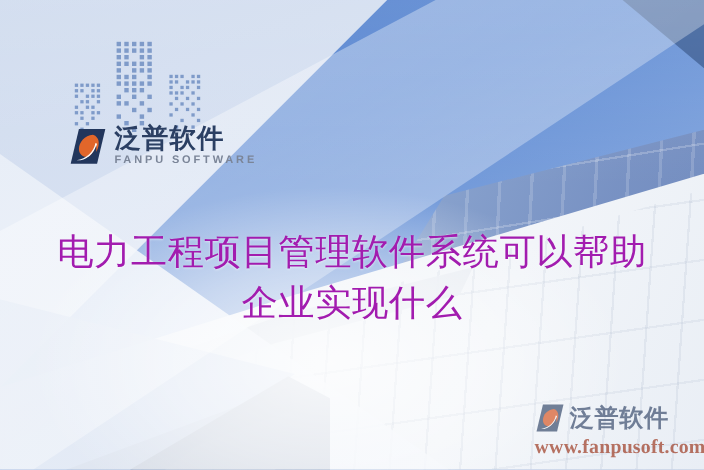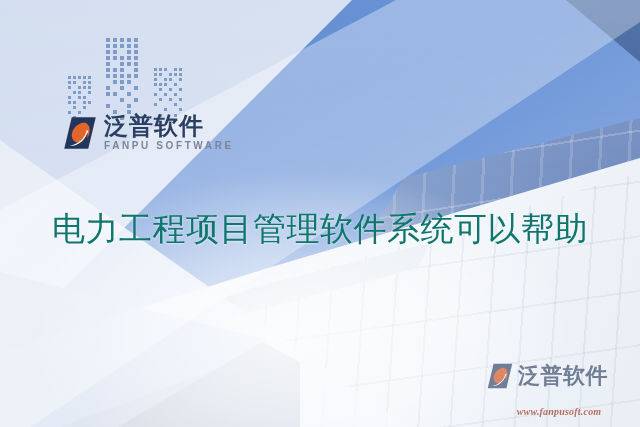--- a/index.html
+++ b/index.html
@@ -224,21 +224,21 @@
 
   #headline {
     position: absolute;
     left: 0;
     top: 206px;
     width: 640px;
     text-align: center;
     font-family: "DejaVu Serif", "Liberation Serif", serif;
     font-size: 33px;
     font-weight: normal;
-    color: #0f766e;
+    color: #a21caf;
     line-height: 1.38;
     letter-spacing: 0.5px;
     text-shadow: 0 1px 2px rgba(255,255,255,.55);
   }
   #headline .ln {
     display: block;
     white-space: nowrap;
   }
 
   
@@ -263,29 +263,28 @@
   }
   .wm-cn {
     font-family: "DejaVu Sans", "Liberation Sans", sans-serif;
     font-size: 22px;
     font-weight: bold;
     color: rgba(74,92,122,.82);
     letter-spacing: 0.5px;
     white-space: nowrap;
   }
   .wm-url {
-    margin-top: 15px;
+    margin-top: 1px;
     text-align: center;
     font-family: "Liberation Serif", serif;
-    font-size: 10px;
+    font-size: 18px;
     font-weight: bold;
     color: rgba(163,70,48,.80);
     letter-spacing: .2px;
     white-space: nowrap;
-    font-style: italic;
   }
 </style>
 </head>
 <body>
 
 <div id="banner">
 
   <div class="bg-layer sky"></div>
   <div class="bg-layer corner-wedge"></div>
   <div class="bg-layer left-field"></div>
@@ -439,20 +438,21 @@
       </svg>
       <div class="brand-words">
         <div class="brand-cn">泛普软件</div>
         <div class="brand-en">FANPU SOFTWARE</div>
       </div>
     </div>
   </div>
 
   <div id="headline">
     <span class="ln">电力工程项目管理软件系统可以帮助</span>
+    <span class="ln">企业实现什么</span>
   </div>
 
   <div id="watermark">
     <div class="wm-row">
       <svg class="wm-mark" viewBox="0 0 48 48">
         <path d="M13 3 L45 3 L35 45 L3 45 Z" fill="#4a5c7a"></path>
         <path d="M30 10 C20 11 13 19 13 27 C13 33 17 37 23 37 C31 37 37 29 37 20 C37 15 34 11 30 10 Z" fill="#d9673a"></path>
         <path d="M35 21 C33 31 25 39 15 41 L10 41 C22 39 31 31 33 20 Z" fill="#ffffff" opacity="0.92"></path>
         <path d="M34 23 C31 33 23 40 13 43 L34 43 Z" fill="#4a5c7a"></path>
       </svg>

